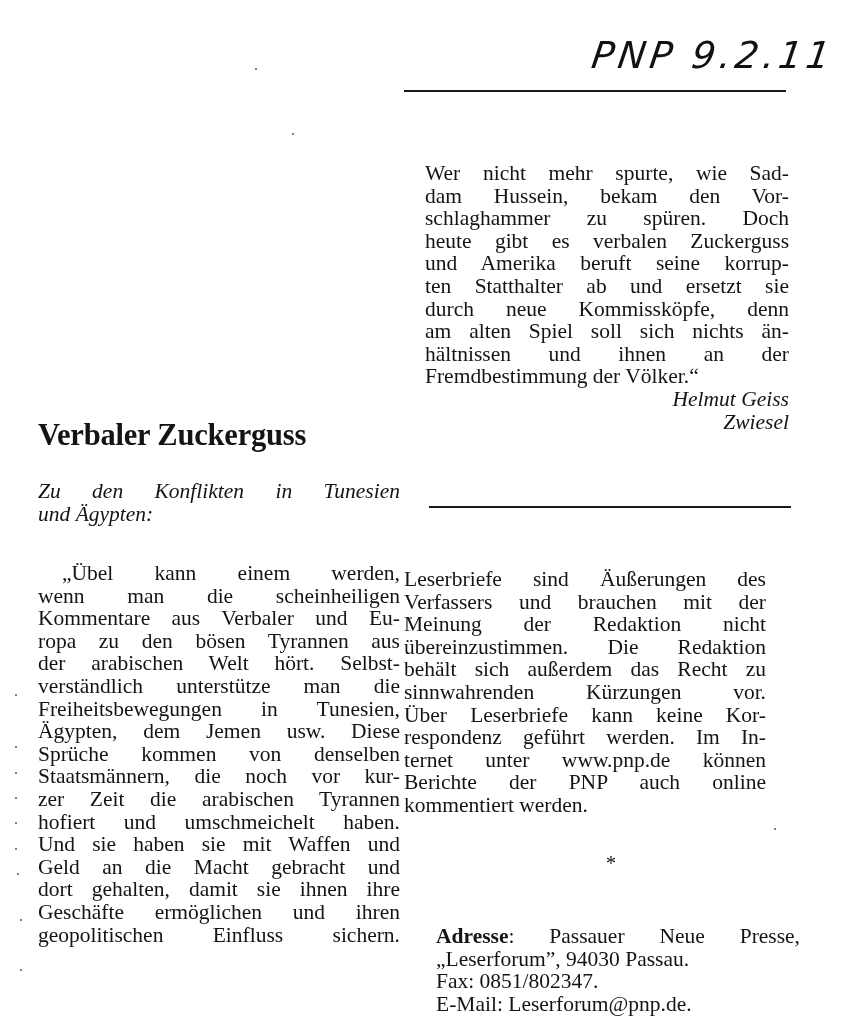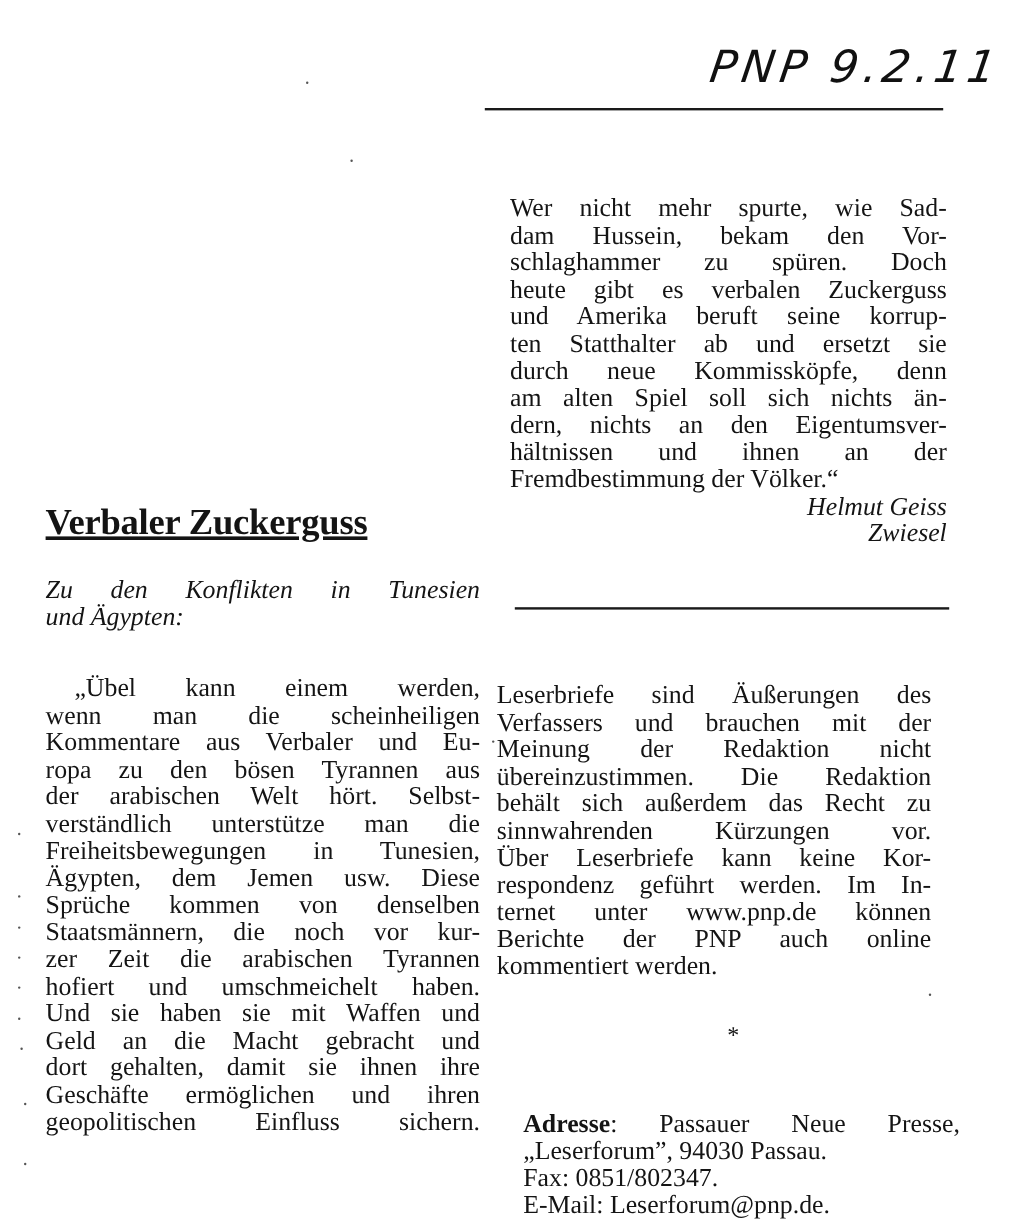--- a/index.html
+++ b/index.html
@@ -69,39 +69,38 @@
     }
 
     .headline {
       position: absolute;
       left: 38px;
       top: 418px;
       font-family: "Liberation Serif", "DejaVu Serif", serif;
       font-weight: bold;
       font-size: 30.5px;
       letter-spacing: -0.2px;
-      text-decoration: underline;
     }
     .subtitle {
       position: absolute;
       left: 38px;
       top: 464px;
       width: 362px;
       font-family: "Liberation Serif", "DejaVu Serif", serif;
       font-style: italic;
       font-size: 21.5px;
       line-height: 23px;
       margin-top: 16px;
     }
     .subtitle .line { display:block; white-space: nowrap; text-align: justify; text-align-last: justify; }
     .subtitle .line.last { text-align-last: left; }
 
     .letter-body { left: 38px; top: 514px; width: 362px; }
 
-    .disclaimer { left: 414px; top: 520px; width: 362px; }
+    .disclaimer { left: 404px; top: 520px; width: 362px; }
 
     .asterisk {
       position: absolute;
       left: 606px;
       top: 852px;
       font-family: "Liberation Serif", serif;
       font-size: 20px;
     }
     .address { left: 436px; top: 877px; width: 364px; }
     .address .bold { font-weight: bold; }
@@ -121,21 +120,20 @@
 
 <div class="col letter-end">
   <span class="line">Wer nicht mehr spurte, wie Sad-</span>
   <span class="line">dam Hussein, bekam den Vor-</span>
   <span class="line">schlaghammer zu spüren. Doch</span>
   <span class="line">heute gibt es verbalen Zuckerguss</span>
   <span class="line">und Amerika beruft seine korrup-</span>
   <span class="line">ten Statthalter ab und ersetzt sie</span>
   <span class="line">durch neue Kommissköpfe, denn</span>
   <span class="line">am alten Spiel soll sich nichts än-</span>
-  <span class="line">dern, nichts an den Eigentumsver-</span>
   <span class="line">hältnissen und ihnen an der</span>
   <span class="line last">Fremdbestimmung der Völker.“</span>
   <span class="line right signature">Helmut Geiss</span>
   <span class="line right signature">Zwiesel</span>
 </div>
 
 <div class="headline">Verbaler Zuckerguss</div>
 <div class="subtitle">
   <span class="line">Zu den Konflikten in Tunesien</span>
   <span class="line last">und Ägypten:</span>

